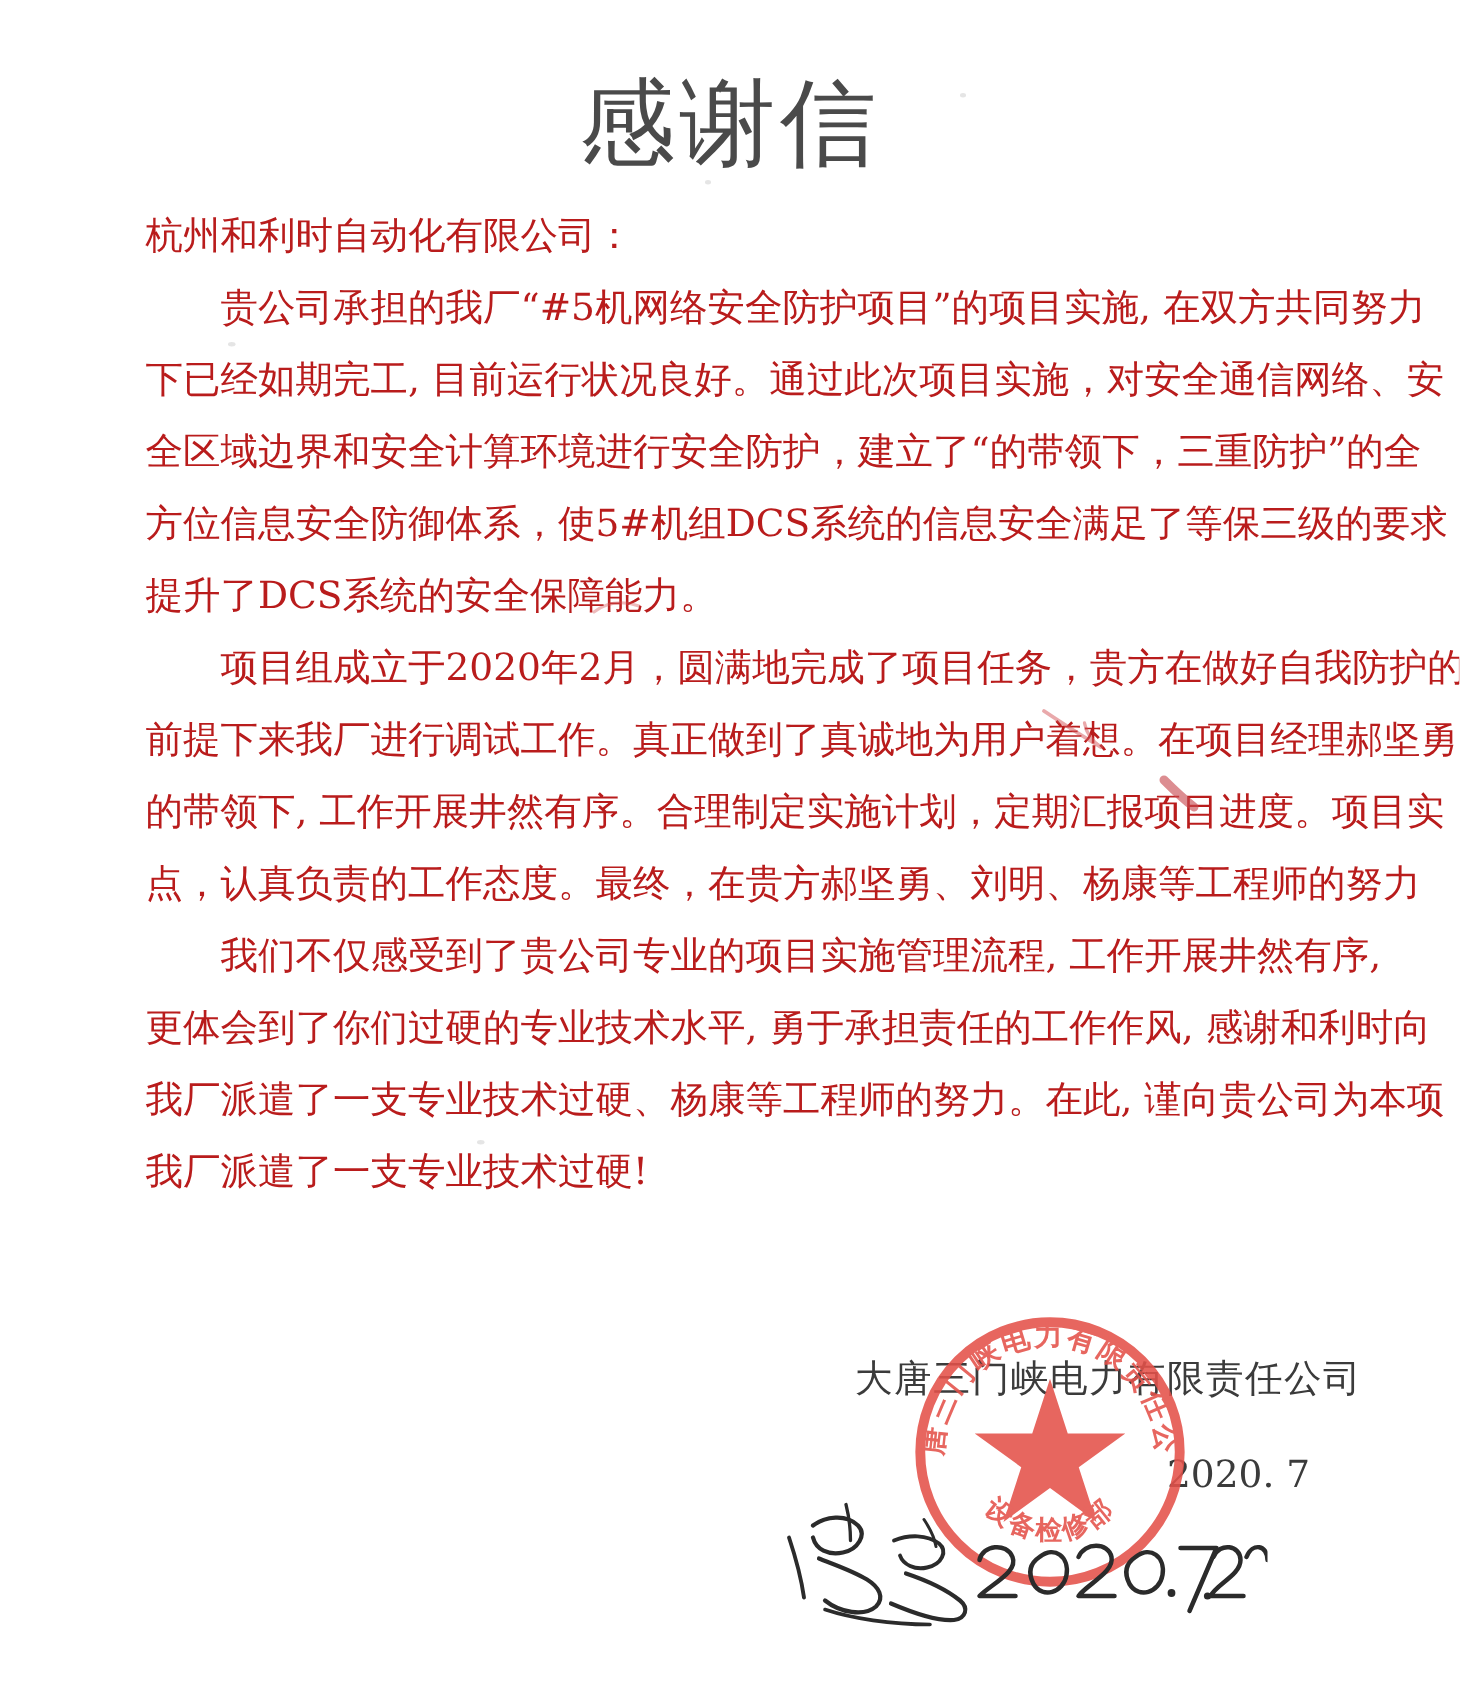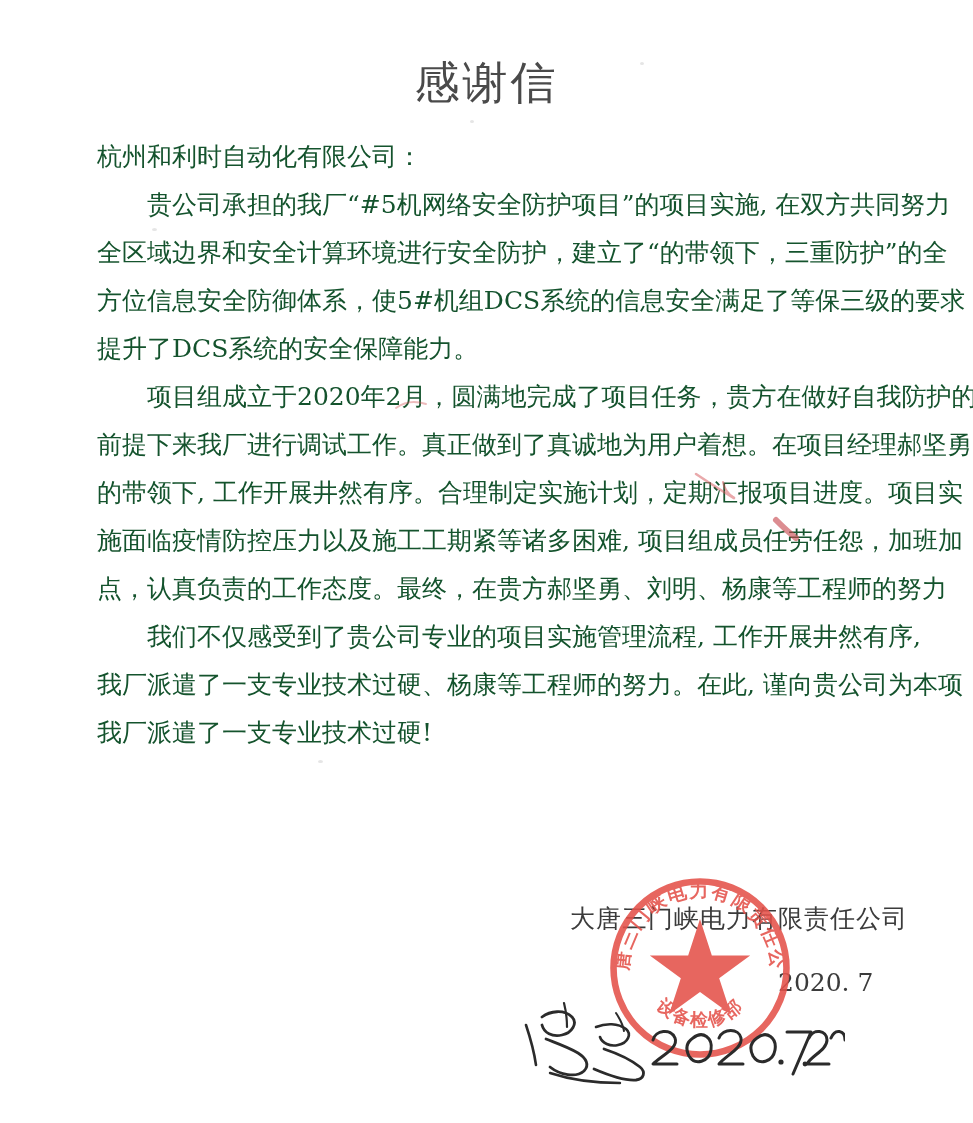--- a/index.html
+++ b/index.html
@@ -20,40 +20,40 @@
   }
 
   
   .doc-title {
     position: absolute;
     top: 52px;
     left: 0;
     width: 973px;
     text-align: center;
     font-family: "DejaVu Serif", "Liberation Serif", serif;
-    font-size: 45px;
+    font-size: 64px;
     line-height: 62px;
     letter-spacing: 3px;
     color: #4a4a4a;
     font-weight: 400;
   }
 
   
   .body-block {
     position: absolute;
     left: 97px;
     top: 133px;
     width: 768px;
   }
   .line {
     font-family: "DejaVu Serif", "Liberation Serif", serif;
     font-size: 25px;
     line-height: 48px;
     height: 48px;
-    color: #14532d;
+    color: #b91c1c;
     white-space: nowrap;
     letter-spacing: 0px;
     position: relative;
   }
   .line.indent {
     text-indent: 50px;
   }
 
   
   .sign-company {
@@ -131,31 +131,32 @@
   <div class="speck" style="left:152px; top:228px; width:5px; height:3px;"></div>
   <div class="speck" style="left:318px; top:760px; width:5px; height:3px;"></div>
 
   <div class="doc-title">感谢信</div>
 
   <div class="body-block">
 
     <div class="line">杭州和利时自动化有限公司：</div>
 
     <div class="line indent">贵公司承担的我厂“#5机网络安全防护项目”的项目实施, 在双方共同努力</div>
+    <div class="line">下已经如期完工, 目前运行状况良好。通过此次项目实施，对安全通信网络、安</div>
     <div class="line">全区域边界和安全计算环境进行安全防护，建立了“的带领下，三重防护”的全</div>
     <div class="line">方位信息安全防御体系，使5#机组DCS系统的信息安全满足了等保三级的要求，</div>
     <div class="line">提升了DCS系统的安全保障能力。</div>
 
     <div class="line indent">项目组成立于2020年2月，圆满地完成了项目任务，贵方在做好自我防护的</div>
     <div class="line">前提下来我厂进行调试工作。真正做到了真诚地为用户着想。在项目经理郝坚勇</div>
     <div class="line">的带领下, 工作开展井然有序。合理制定实施计划，定期汇报项目进度。项目实</div>
-    <div class="line">施面临疫情防控压力以及施工工期紧等诸多困难, 项目组成员任劳任怨，加班加</div>
     <div class="line">点，认真负责的工作态度。最终，在贵方郝坚勇、刘明、杨康等工程师的努力</div>
 
     <div class="line indent">我们不仅感受到了贵公司专业的项目实施管理流程, 工作开展井然有序,</div>
+    <div class="line">更体会到了你们过硬的专业技术水平, 勇于承担责任的工作作风, 感谢和利时向</div>
     <div class="line">我厂派遣了一支专业技术过硬、杨康等工程师的努力。在此, 谨向贵公司为本项</div>
     <div class="line">我厂派遣了一支专业技术过硬!</div>
   </div>
 
   <svg class="pen-mark" style="left:690px; top:468px; width:60px; height:36px;" viewBox="0 0 60 36">
     <path d="M6 6 C18 14, 30 22, 44 30" stroke="#D4565A" stroke-width="2.6" fill="none" stroke-linecap="round"></path>
     <path d="M44 30 C38 26, 34 20, 33 14" stroke="#D4565A" stroke-width="2.2" fill="none" stroke-linecap="round"></path>
   </svg>
   <svg class="pen-mark" style="left:770px; top:512px; width:34px; height:34px; opacity:0.62;" viewBox="0 0 34 34">
     <path d="M6 8 C12 14, 18 20, 26 26" stroke="#C8484E" stroke-width="6" fill="none" stroke-linecap="round"></path>

